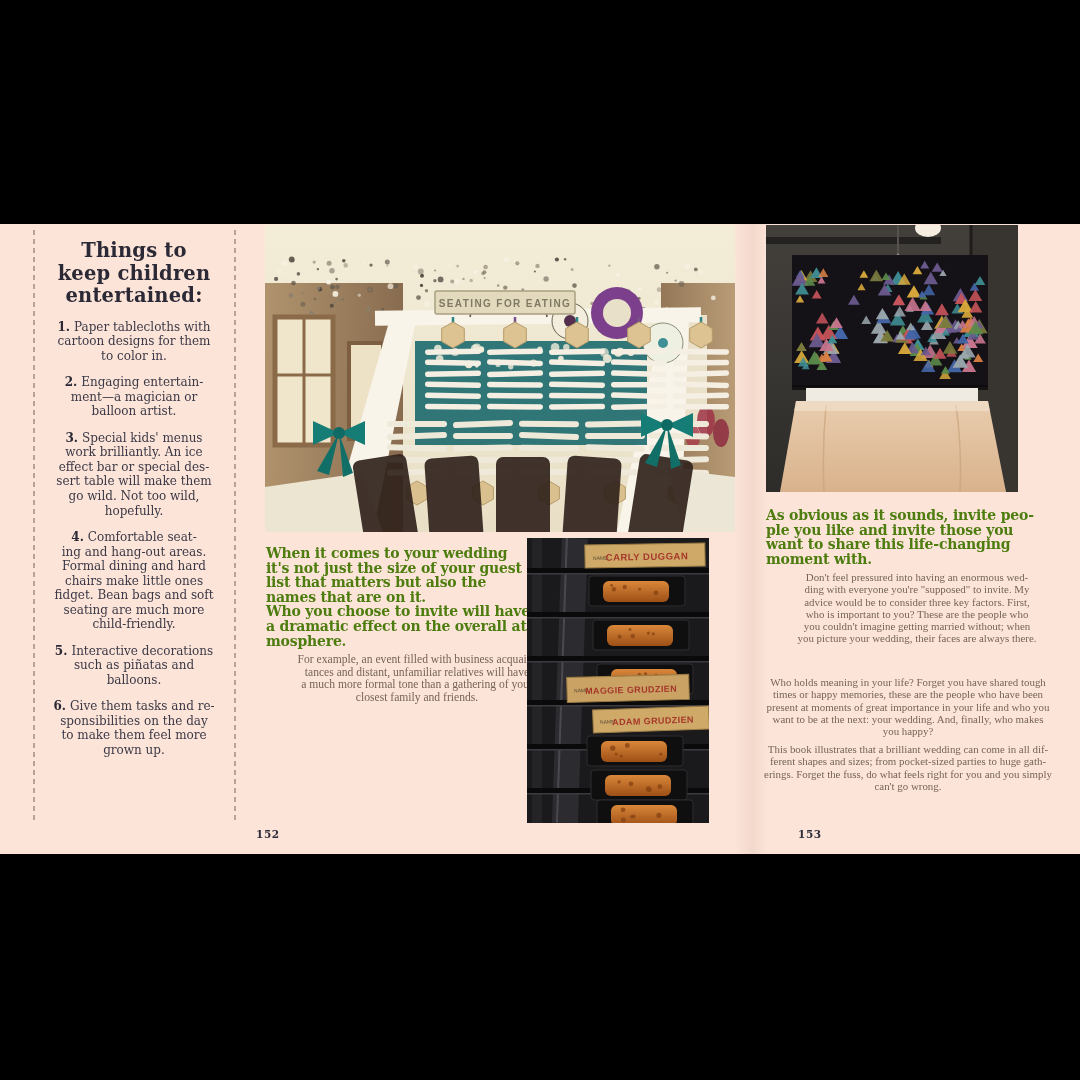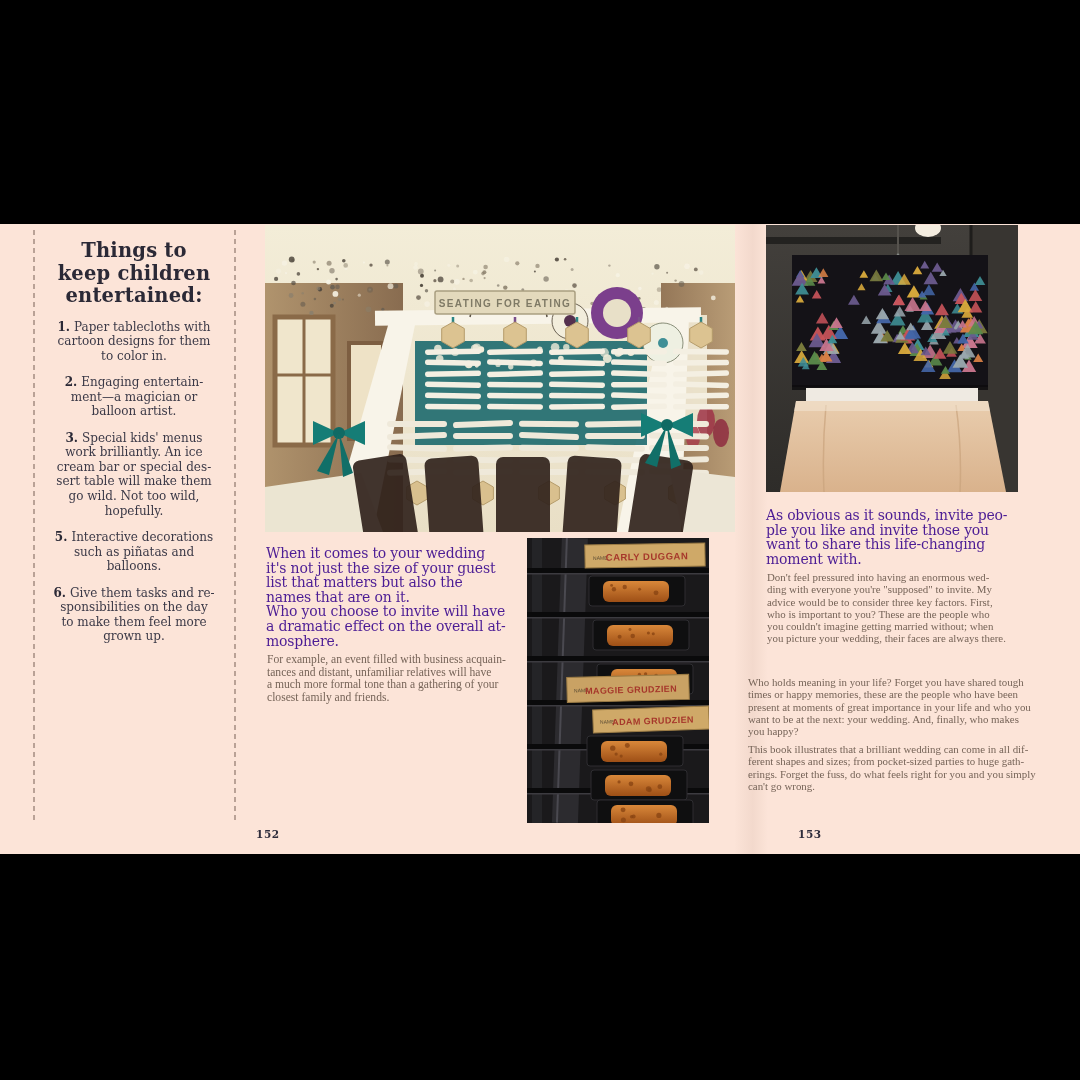--- a/index.html
+++ b/index.html
@@ -10,23 +10,23 @@
           background:linear-gradient(to right,rgba(120,70,50,0),rgba(120,70,50,.07) 55%,rgba(120,70,50,0));}
   .wavy{position:absolute;top:6px;height:594px;width:2px;opacity:.75;
         background:repeating-linear-gradient(to bottom,#a38b80 0 5px,transparent 5px 9px);}
   .wavy-left{left:33px}.wavy-right{left:234px}
   .sidebar{position:absolute;left:38px;top:16px;width:192px;text-align:center;color:#2f2d3c;}
   .side-heading{font-weight:bold;font-size:19.5px;line-height:1.16;white-space:pre-line;letter-spacing:.2px;color:#2b2936;}
   .s-item{margin-top:12px;font-size:12px;line-height:1.21;white-space:pre-line;color:#3b3947;}
   .s-item b{margin-right:4px;color:#2b2936;}
   .photo{position:absolute;overflow:hidden;}
   .photo svg{display:block;}
-  .lead{position:absolute;font-weight:normal;white-space:pre-line;color:#4c1d95;
+  .lead{position:absolute;font-weight:bold;white-space:pre-line;color:#4d7c0f;
         font-size:14px;line-height:14.6px;letter-spacing:-.2px;}
-  .bodytext{position:absolute;font-family:"Liberation Serif",serif;white-space:pre-line;color:#766458;}
+  .bodytext{position:absolute;font-family:"Liberation Serif",serif;white-space:pre-line;color:#766458;text-align:center;}
   .bt-left{font-size:11.6px;line-height:12.6px;}
   .bt-right{font-size:10.9px;line-height:12.3px;}
   .pagenum{position:absolute;font-weight:bold;font-size:10.5px;letter-spacing:.6px;color:#2f2d3c;}
 </style>
 </head>
 <body>
 
 <div class="stage">
   <div class="page">
     <div class="gutter"></div>
@@ -38,24 +38,31 @@
 keep children
 entertained:</div>
       <div class="s-item"><b>1.</b><span>Paper tablecloths with
 cartoon designs for them
 to color in.</span></div>
       <div class="s-item"><b>2.</b><span>Engaging entertain-
 ment—a magician or
 balloon artist.</span></div>
       <div class="s-item"><b>3.</b><span>Special kids' menus
 work brilliantly.  An ice
-cream bar or special des-
+effect bar or special des-
 sert table will make them
 go wild.  Not too wild,
 hopefully.</span></div>
+      <div class="s-item"><b>4.</b><span>Comfortable seat-
+ing and hang-out areas.
+Formal dining and hard
+chairs make little ones
+fidget. Bean bags and soft
+seating are much more
+child-friendly.</span></div>
       <div class="s-item"><b>5.</b><span>Interactive decorations
 such as piñatas and
 balloons.</span></div>
       <div class="s-item"><b>6.</b><span>Give them tasks and re-
 sponsibilities on the day
 to make them feel more
 grown up.</span></div>
     </div>
 
     <div class="photo" style="left:265px;top:1px;width:470px;height:307px">

